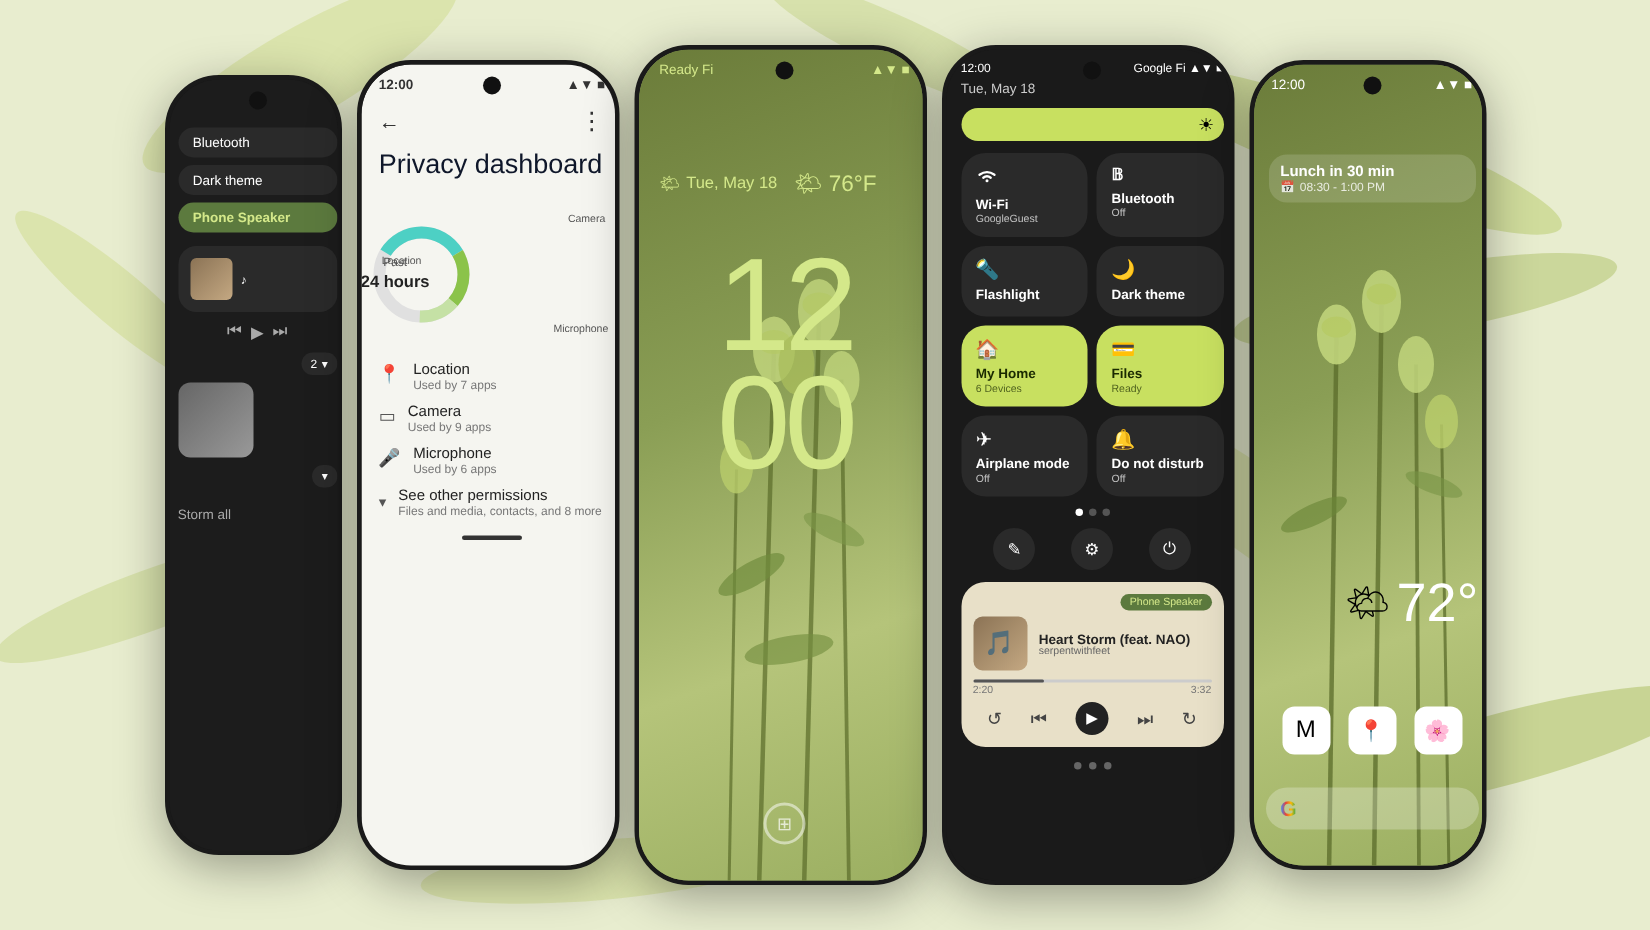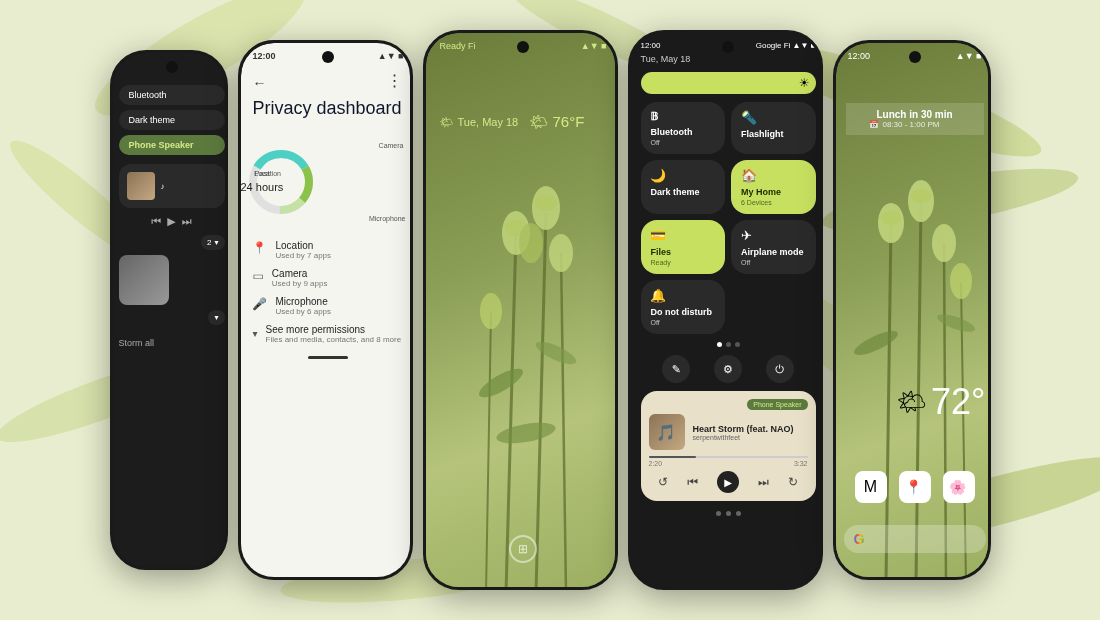--- a/index.html
+++ b/index.html
@@ -257,21 +257,21 @@
       position: absolute;
       text-align: center;
       font-size: 8px;
       color: #555;
       line-height: 1.3;
     }
 
     .p2-chart-center strong {
       display: block;
       font-size: 11px;
-      font-weight: 400;
+      font-weight: 700;
       color: #222;
     }
 
     
     .p2-perm-list {
       padding: 4px 12px;
       display: flex;
       flex-direction: column;
       gap: 8px;
     }
@@ -588,24 +588,23 @@
       inset: 0;
       background: linear-gradient(160deg, #6b7c3a 0%, #8a9e55 40%, #b5c47a 70%, #9aae60 100%);
     }
 
     .p5-event {
       position: absolute;
       top: 60px;
       right: 10px;
       left: 10px;
       background: rgba(255,255,255,0.15);
-      border-radius: 0;
-      padding: 6px 24px;
+      border-radius: 12px;
+      padding: 6px 8px;
       color: #fff;
-      text-align: center;
     }
 
     .p5-event-title {
       font-size: 10px;
       font-weight: 600;
     }
 
     .p5-event-time {
       font-size: 8px;
       opacity: 0.8;
@@ -797,21 +796,21 @@
           <div class="p2-perm-text">
             <div class="p2-perm-name">Microphone</div>
             <div class="p2-perm-sub">Used by 6 apps</div>
           </div>
         </div>
       </div>
 
       <div class="p2-see-other">
         <span class="p2-chevron">▾</span>
         <div>
-          <div class="p2-see-other-name">See more permissions</div>
+          <div class="p2-see-other-name">See other permissions</div>
           <div class="p2-see-other-sub">Files and media, contacts, and 8 more</div>
         </div>
       </div>
 
       <div class="p2-home-indicator"></div>
     </div>
   </div>
 
   <div class="phone phone-3">
     <div class="phone-screen" style="position:relative;">
@@ -844,20 +843,24 @@
         <span>▲▼ ■</span>
       </div>
 
       <div class="p3-date">
         <span>🌤</span>
         <span>Tue, May 18</span>
         &nbsp;
         <span style="font-size:15px;">🌤 76°F</span>
       </div>
 
+      <div class="p3-clock">
+        <div style="line-height:0.9;">12</div>
+        <div style="line-height:0.9;">00</div>
+      </div>
 
       <div class="p3-bottom-icon">⊞</div>
     </div>
   </div>
 
   <div class="phone phone-4">
     <div class="phone-screen">
       <div class="punch-hole"></div>
 
       <div class="p4-status">
@@ -869,20 +872,31 @@
         <span>Tue, May 18</span>
         <span></span>
       </div>
 
       <div class="p4-brightness">
         <span class="p4-brightness-icon">☀</span>
       </div>
 
       <div class="p4-tiles">
 
+        <div class="p4-tile p4-tile-dark">
+          <div class="p4-tile-icon">
+            <svg width="14" height="14" viewBox="0 0 14 14" fill="none">
+              <path d="M7 10.5 L7 10.5" stroke="#fff" stroke-width="2" stroke-linecap="round"></path>
+              <path d="M4.5 8.5 Q7 6.5 9.5 8.5" stroke="#fff" stroke-width="1.5" fill="none" stroke-linecap="round"></path>
+              <path d="M2 6.5 Q7 3 12 6.5" stroke="#fff" stroke-width="1.5" fill="none" stroke-linecap="round"></path>
+            </svg>
+          </div>
+          <div class="p4-tile-name">Wi-Fi</div>
+          <div class="p4-tile-sub">GoogleGuest</div>
+        </div>
 
         <div class="p4-tile p4-tile-dark">
           <div class="p4-tile-icon" style="color:#fff;font-weight:700;font-size:11px;">𝔹</div>
           <div class="p4-tile-name">Bluetooth</div>
           <div class="p4-tile-sub">Off</div>
         </div>
 
         <div class="p4-tile p4-tile-dark">
           <div class="p4-tile-icon">🔦</div>
           <div class="p4-tile-name">Flashlight</div>

